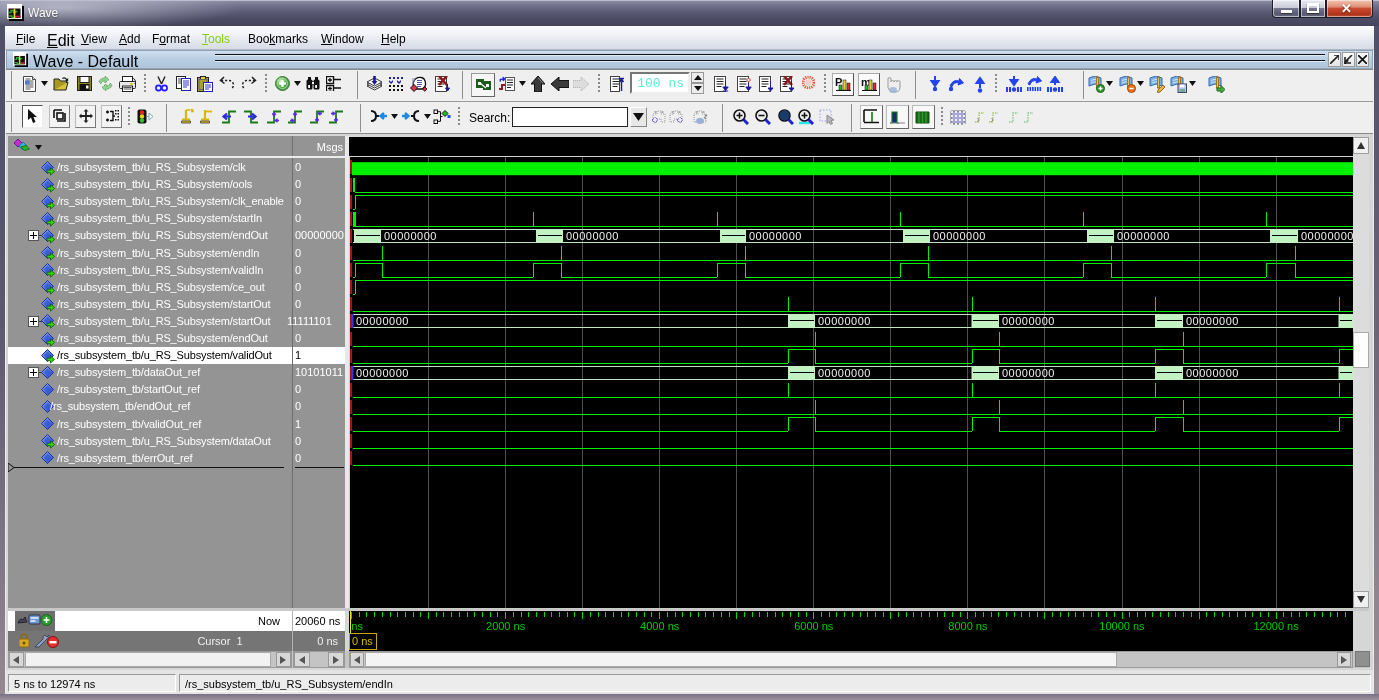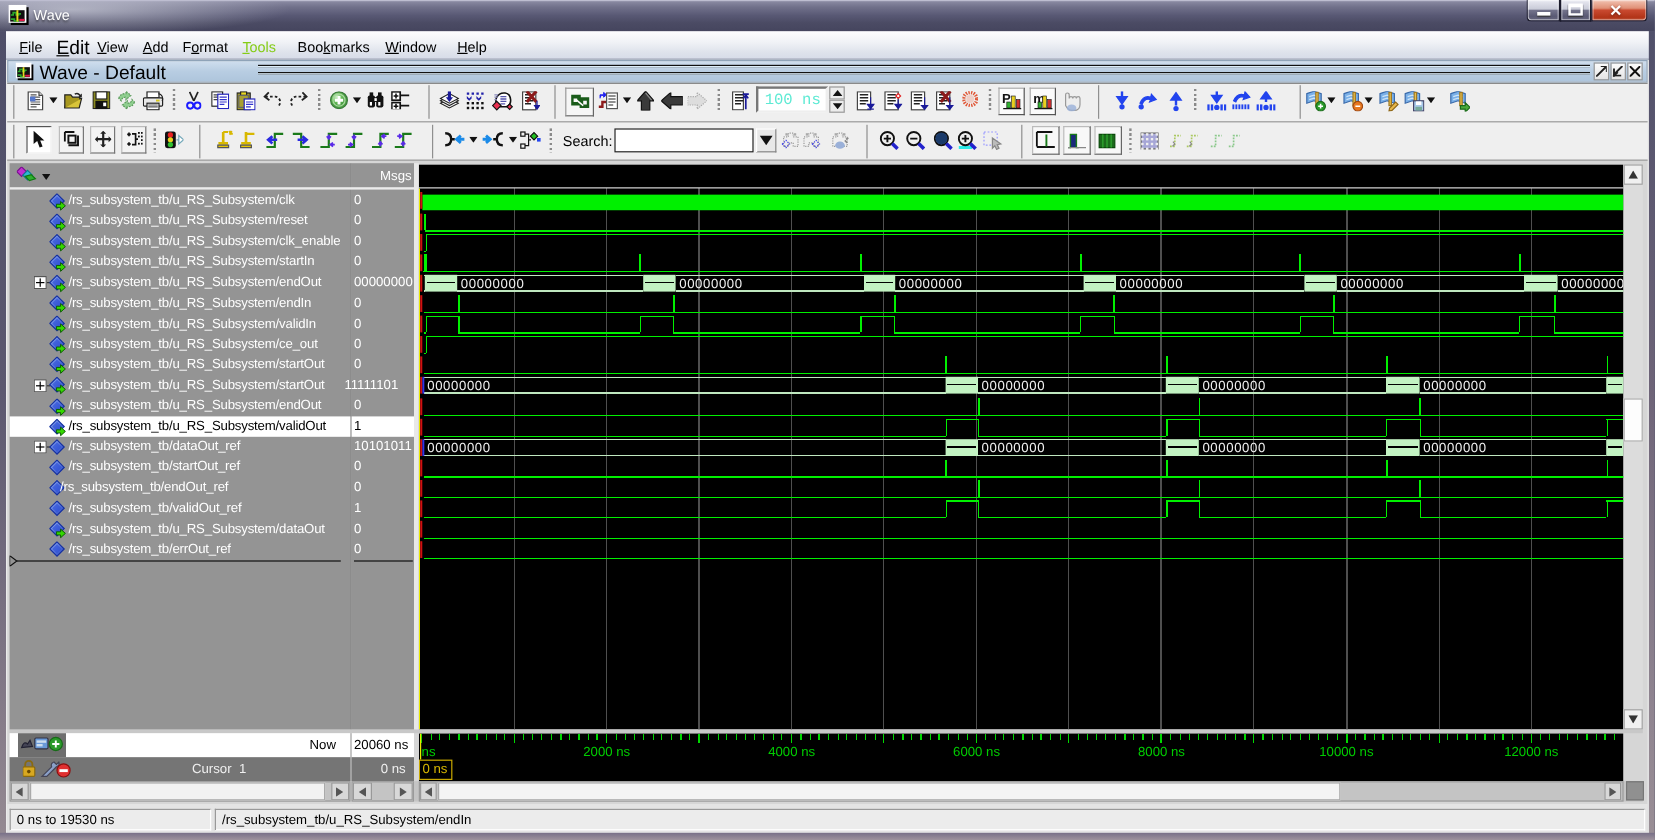--- a/index.html
+++ b/index.html
@@ -635,21 +635,21 @@
       </linearGradient>
       <linearGradient id="dg21" x1="0" y1="0" x2="1" y2="1">
         <stop offset="0" stop-color="#4a6ae0"></stop>
         <stop offset="1" stop-color="#3050d0"></stop>
       </linearGradient>
     </defs>
     <path d="M6.5 0.5 L12.5 6.5 6.5 12.5 0.5 6.5z" fill="url(#dg1)" stroke="#1530a0" stroke-width="1"></path>
     <path d="M6.5 2.5 L10.5 6.5 6.5 10.5 2.5 6.5z" fill="url(#dg21)"></path>
     <path d="M6 9.2 h3.5 v-2.3 l4 3.6 -4 3.6 v-2.3 h-3.5z" fill="#35d800" stroke="#0a5a00" stroke-width="0.8"></path>
   </svg>
-<div class="nrow" style="left:57px;top:176.1px;color:#fff"><span style="position:relative;top:2px">/rs_subsystem_tb/u_RS_Subsystem/reset</span></div>
+<div class="nrow" style="left:57px;top:176.1px;color:#fff"><span style="position:relative;top:2px">/rs_subsystem_tb/u_RS_Subsystem/ools</span></div>
 <div class="vrow" style="left:295px;top:176.1px;color:#fff"><span style="position:relative;top:2px">0</span></div>
 <svg class="abs" style="left:41px;top:194.7px" width="15" height="15" viewBox="0 0 15 15">
     <defs>
       <linearGradient id="dg2" x1="0" y1="0" x2="1" y2="1">
         <stop offset="0" stop-color="#99b4f8"></stop>
         <stop offset="1" stop-color="#2040c0"></stop>
       </linearGradient>
       <linearGradient id="dg22" x1="0" y1="0" x2="1" y2="1">
         <stop offset="0" stop-color="#4a6ae0"></stop>
         <stop offset="1" stop-color="#3050d0"></stop>
@@ -1170,21 +1170,21 @@
 <div class="abs" style="left:160px;top:615px;width:120px;text-align:right;font-size:11px;color:#000">Now</div>
 <div class="abs" style="left:295px;top:615px;font-size:11px;color:#000">20060 ns</div>
 <svg class="abs" style="left:19px;top:633px" width="40" height="16" viewBox="0 0 40 16">
 <rect x="0" y="6" width="10" height="8" rx="1" fill="#d8a820" stroke="#8a6a10"></rect>
     <path d="M2 6 V4 a3 3 0 0 1 6 0 v2" fill="none" stroke="#8a6a10" stroke-width="1.5"></path>
     <circle cx="5" cy="10" r="1.5" fill="#6a4a00"></circle>
 <path d="M16 14 L24 6 q-1-3 2-4 l2 2 2-2 q1 3-2 4 l-8 8z" fill="#8aa0c8" stroke="#445"></path>
 <circle cx="34" cy="9" r="5.5" fill="#e03030" stroke="#8a1010"></circle>
     <rect x="30.5" y="8" width="7" height="2.4" fill="#fff"></rect>
 </svg>
-<div class="abs" style="left:160px;top:635px;width:120px;text-align:left;font-size:11px;color:#f0f0f0">Cursor&nbsp; 1</div>
+<div class="abs" style="left:160px;top:635px;width:120px;text-align:center;font-size:11px;color:#f0f0f0">Cursor&nbsp; 1</div>
 <div class="abs" style="left:293px;top:635px;width:45px;text-align:right;font-size:11px;color:#f0f0f0">0 ns</div>
 <div class="abs" style="left:349px;top:611px;width:1004px;height:40px;overflow:hidden"><svg width="1004" height="40" viewBox="0 0 1004 40">
       <rect width="1004" height="40" fill="#000"></rect>
       <line x1="2.50" y1="1" x2="2.50" y2="8" stroke="#00d800" shape-rendering="crispEdges"></line>
       <line x1="10.50" y1="1" x2="10.50" y2="6" stroke="#00d800" shape-rendering="crispEdges"></line>
       <line x1="17.50" y1="1" x2="17.50" y2="6" stroke="#00d800" shape-rendering="crispEdges"></line>
       <line x1="25.50" y1="1" x2="25.50" y2="6" stroke="#00d800" shape-rendering="crispEdges"></line>
       <line x1="33.50" y1="1" x2="33.50" y2="6" stroke="#00d800" shape-rendering="crispEdges"></line>
       <line x1="41.50" y1="1" x2="41.50" y2="6" stroke="#00d800" shape-rendering="crispEdges"></line>
       <line x1="48.50" y1="1" x2="48.50" y2="6" stroke="#00d800" shape-rendering="crispEdges"></line>
@@ -1352,15 +1352,15 @@
   </svg>
 <div class="abs" style="left:365px;top:652px;width:752px;height:15px;background:#f4f4f4;border:1px solid #aaa"></div>
 <div class="abs" style="left:1337px;top:652px;width:14px;height:15px;background:#d8d8d8;border:1px solid #999"></div>
 <svg class="abs" style="left:1341px;top:656px" width="6" height="8" viewBox="0 0 6 8">
     <path d="M0 0v8L6 4z" fill="#555"></path>
   </svg>
 <div class="abs" style="left:1355px;top:651px;width:15px;height:16px;background:#909090;border:1px solid #777"></div>
 
 <div class="abs" style="left:6px;top:670px;width:1367px;height:25px;background:#e4e4e4"></div>
 <div class="abs" style="left:8px;top:674px;width:168px;height:18px;background:#ececec;border:1px solid #999;border-bottom-color:#fff;border-right-color:#fff"></div>
-<div class="abs" style="left:14px;top:678px;font-size:11px;color:#000">0 ns to 19530 ns</div>
+<div class="abs" style="left:14px;top:678px;font-size:11px;color:#000">5 ns to 12974 ns</div>
 <div class="abs" style="left:179px;top:674px;width:1192px;height:18px;background:#ececec;border:1px solid #999;border-bottom-color:#fff;border-right-color:#fff"></div>
 <div class="abs" style="left:185px;top:678px;font-size:11px;color:#000">/rs_subsystem_tb/u_RS_Subsystem/endIn</div>
 <div class="abs" style="left:0;top:694px;width:1379px;height:6px;background:linear-gradient(180deg,#787088,#9e939d)"></div>
 </body></html>

